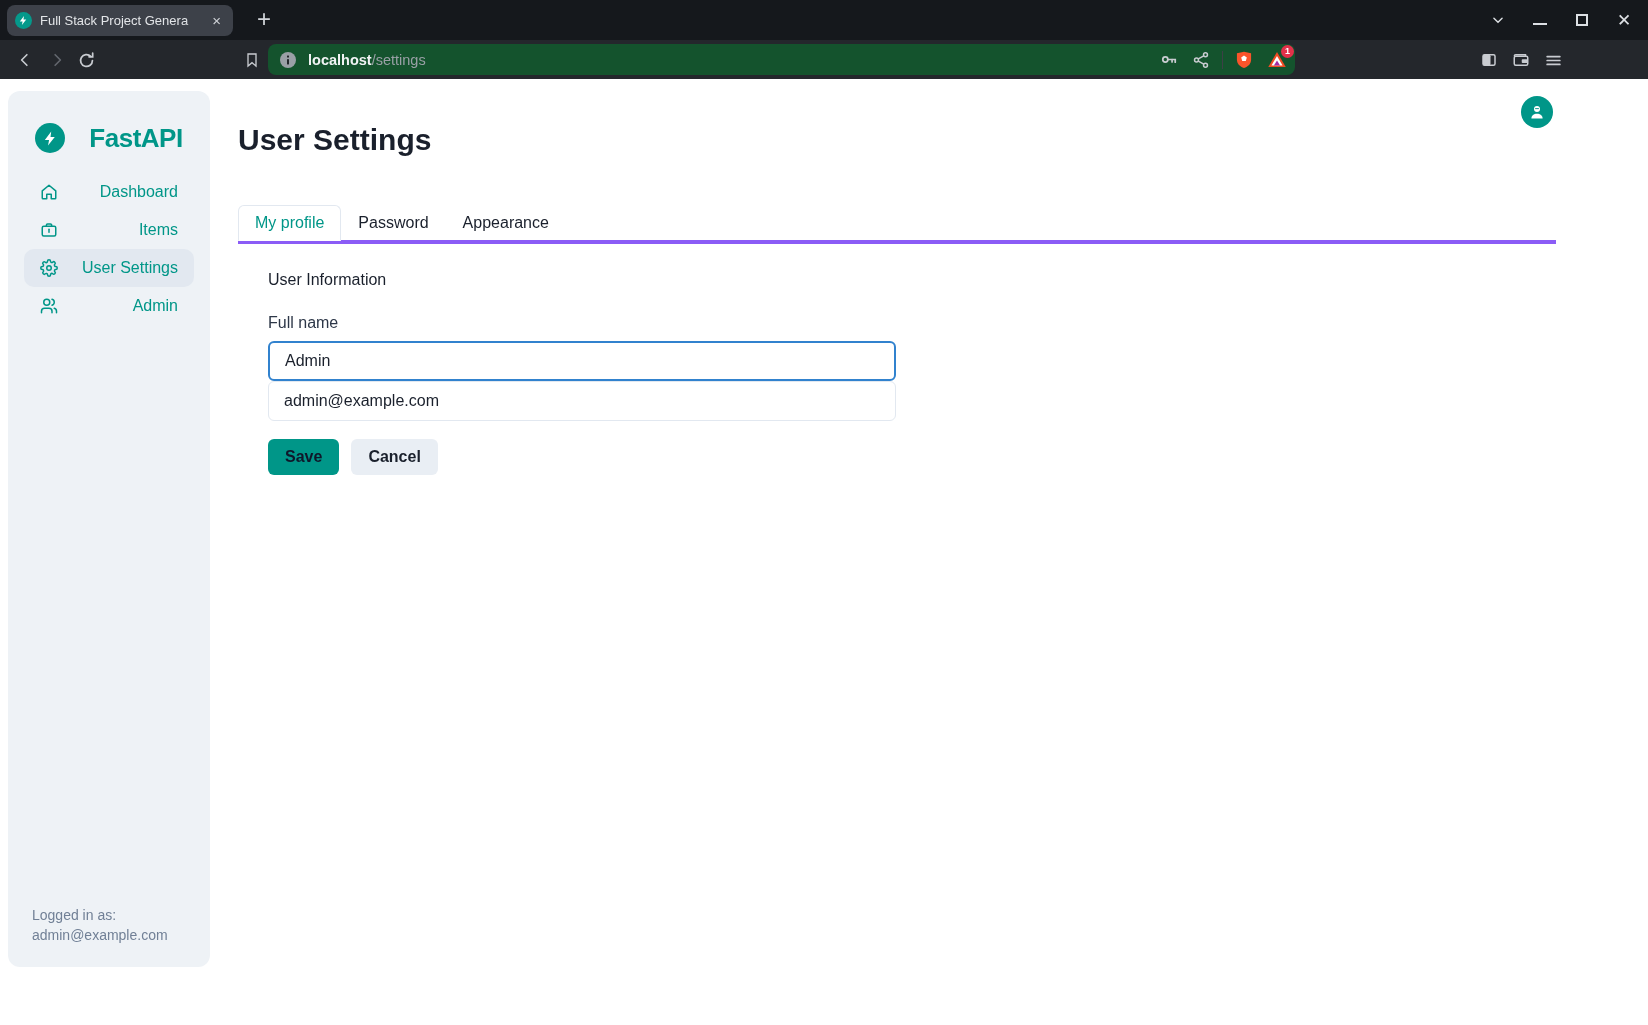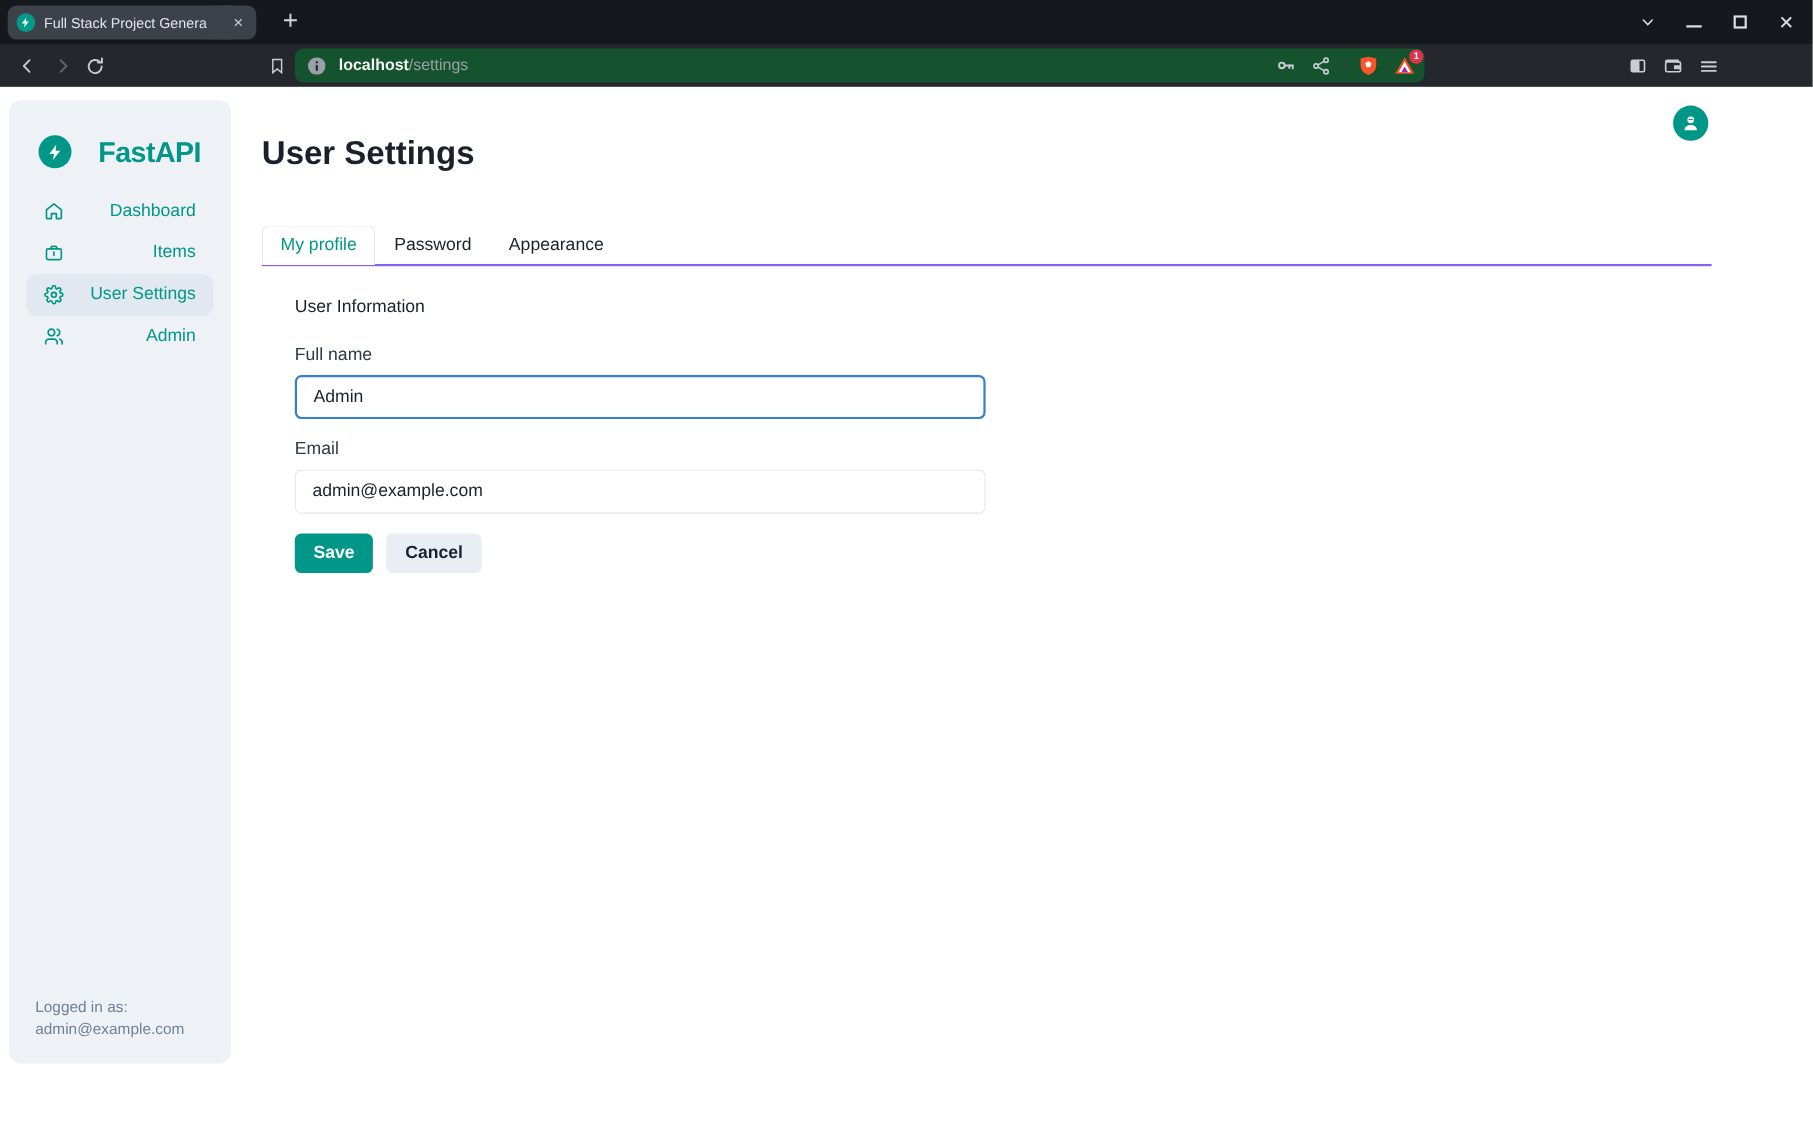--- a/index.html
+++ b/index.html
@@ -73,21 +73,21 @@
     color:#718096; line-height:20px; }
 
   .avatar-btn {
     position:absolute; left:1521px; top:17px; width:32px; height:32px;
     border-radius:50%; background:#009688; display:flex; align-items:center;
     justify-content:center; cursor:pointer;
   }
   .page-title { position:absolute; left:238px; top:44px; margin:0;
     font-size:30px; font-weight:700; color:#1a202c; }
   .tabs-row { position:absolute; left:238px; top:126px; right:92px;
-    display:flex; border-bottom:2px solid #8b5cf6; }
+    display:flex; border-bottom:4px solid #8b5cf6; }
   .tab-item {
     padding:8px 16px; font-size:16px; color:#1a202c; cursor:pointer;
     border:1px solid transparent; border-radius:6px 6px 0 0; margin-bottom:-1px;
   }
   .tab-item.active { color:#009688; background:#fff;
     border-color:#e2e8f0 #e2e8f0 #ffffff #e2e8f0; }
 
   .form { position:absolute; left:268px; top:192px; width:628px; }
   .section-title { font-size:16px; font-weight:normal; color:#1a202c; margin:0 0 25px; }
   .field-label { font-size:16px; color:#2d3748; margin-bottom:9px; }
@@ -98,21 +98,21 @@
   }
   .text-input.focused { border:2px solid #3182ce; }
   .text-input.normal { border:1px solid #e2e8f0; }
   .mt { margin-top:19px; }
   .btn-row { margin-top:18px; display:flex; gap:12px; }
   .btn {
     height:36px; padding:0 17px; border:none; border-radius:6px;
     font-size:16px; font-weight:600; cursor:pointer;
     font-family:"Liberation Sans", sans-serif;
   }
-  .btn-save { background:#009688; color:#ffffff; }
+  .btn-save { background:#009688; color:#0f172a; }
   .btn-cancel { background:#e9eef4; color:#1a202c; }
   svg { display:block; }
 </style>
 </head>
 <body>
 
 <div class="tabbar">
   <div class="b-tab">
     <span class="favicon">
       <svg width="11" height="11" viewBox="0 0 24 24">
@@ -306,21 +306,20 @@
     <div class="tab-item">Password</div>
     <div class="tab-item">Appearance</div>
   </div>
 
   <div class="form">
     <h2 class="section-title">User Information</h2>
 
     <div class="field-label">Full name</div>
     <input class="text-input focused" type="text" value="Admin" style="">
 
-    <div class="field-label mt">Email</div>
     <input class="text-input normal" type="text" value="admin@example.com" style="">
 
     <div class="btn-row">
       <button class="btn btn-save">Save</button>
       <button class="btn btn-cancel">Cancel</button>
     </div>
   </div>
 
 </div>
 

